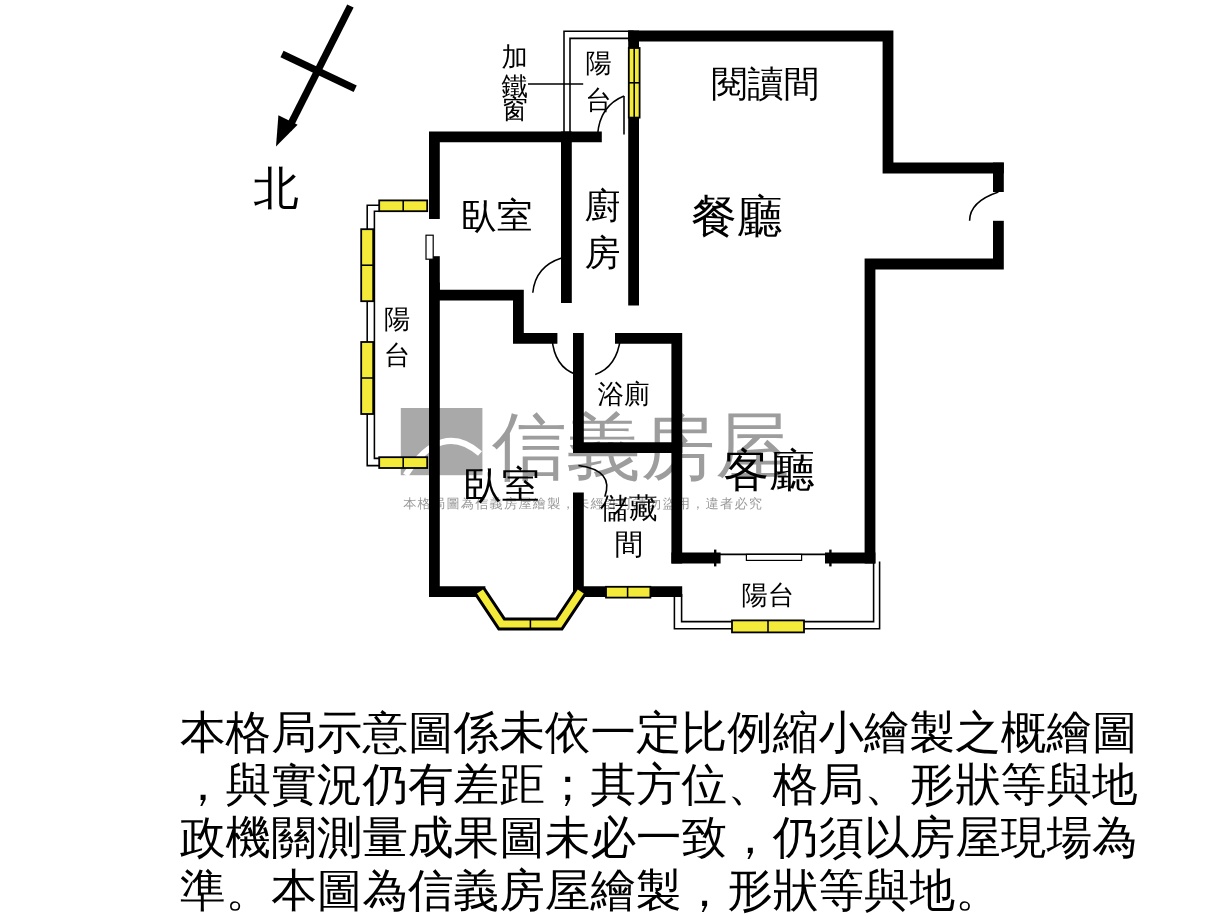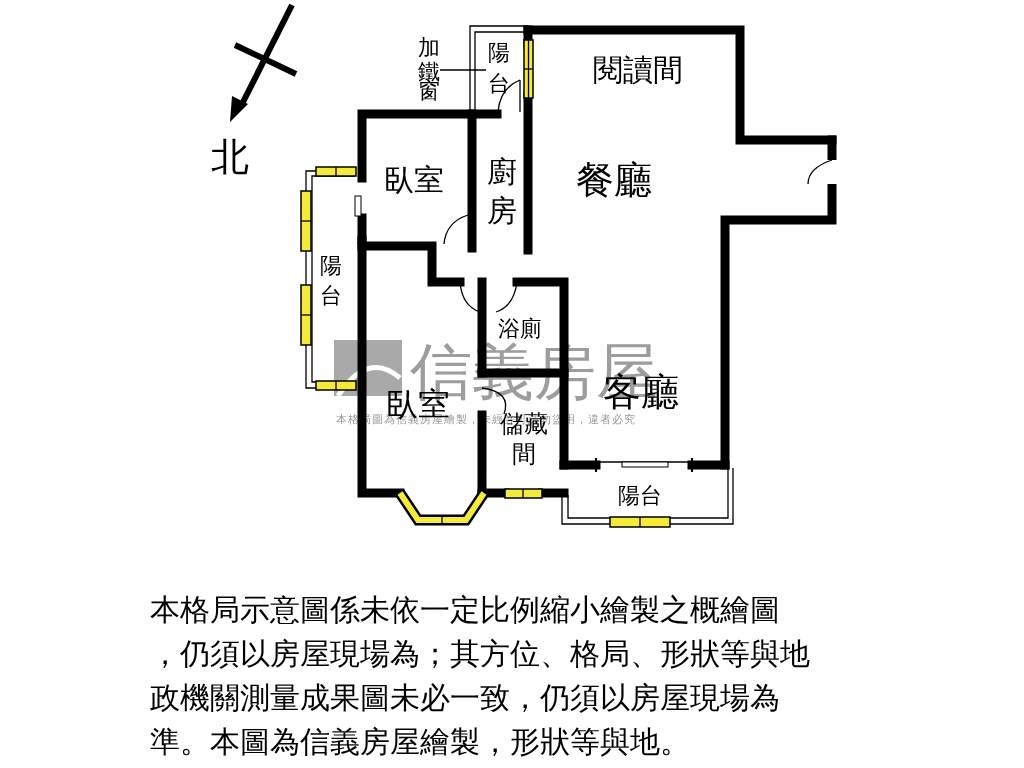--- a/index.html
+++ b/index.html
@@ -4,21 +4,21 @@
 <style>
   html, body { margin:0; padding:0; background:#ffffff; }
   body { width:1024px; height:768px; position:relative; overflow:hidden; font-family:"DejaVu Serif", serif; }
   #plan { position:absolute; left:0; top:0; width:1024px; height:570px; }
   .wall { stroke:#000; stroke-width:9; fill:none; stroke-linecap:square; }
   .thin { stroke:#000; stroke-width:1.3; fill:none; }
   .win { fill:#f3ea3a; stroke:#000; stroke-width:1.5; }
   .label { font-family:"DejaVu Serif", serif; fill:#000; }
   .wm-text { font-family:"DejaVu Sans", sans-serif; fill:#8c8c8c; opacity:0.85; }
   .wm-sub { font-family:"DejaVu Sans", sans-serif; fill:#9a9a9a; }
-  #disclaimer { position:absolute; left:150px; top:588px; width:740px; font-family:"DejaVu Serif", serif; font-size:30px; line-height:44px; color:#000; }
+  #disclaimer { position:absolute; left:150px; top:588px; width:740px; font-family:"DejaVu Serif", serif; font-size:38px; line-height:44px; color:#000; }
   #disclaimer div { white-space:nowrap; }
 </style>
 </head>
 <body>
 
 <svg id="plan" viewBox="0 0 1024 570" xmlns="http://www.w3.org/2000/svg">
 
   <g>
     <rect x="334" y="340" width="68" height="56" fill="#9a9a9a" opacity="0.85"></rect>
     <path d="M338 396 Q368 350 400 378" stroke="#fff" stroke-width="5" fill="none"></path>
@@ -154,16 +154,16 @@
   <text class="label" x="498" y="336" font-size="22">浴廁</text>
   <text class="label" x="386" y="415" font-size="32">臥室</text>
   <text class="label" x="500" y="432" font-size="24">儲藏</text>
   <text class="label" x="512" y="462" font-size="24">間</text>
   <text class="label" x="603" y="405" font-size="38">客廳</text>
   <text class="label" x="618" y="503" font-size="22">陽台</text>
 </svg>
 
 <div id="disclaimer">
   <div>本格局示意圖係未依一定比例縮小繪製之概繪圖</div>
-  <div>，仍須以房屋現場為；其方位、格局、形狀等與地</div>
+  <div>，與實況仍有差距；其方位、格局、形狀等與地</div>
   <div>政機關測量成果圖未必一致，仍須以房屋現場為</div>
   <div>準。本圖為信義房屋繪製，形狀等與地。</div>
 </div>
 
 </body></html>

